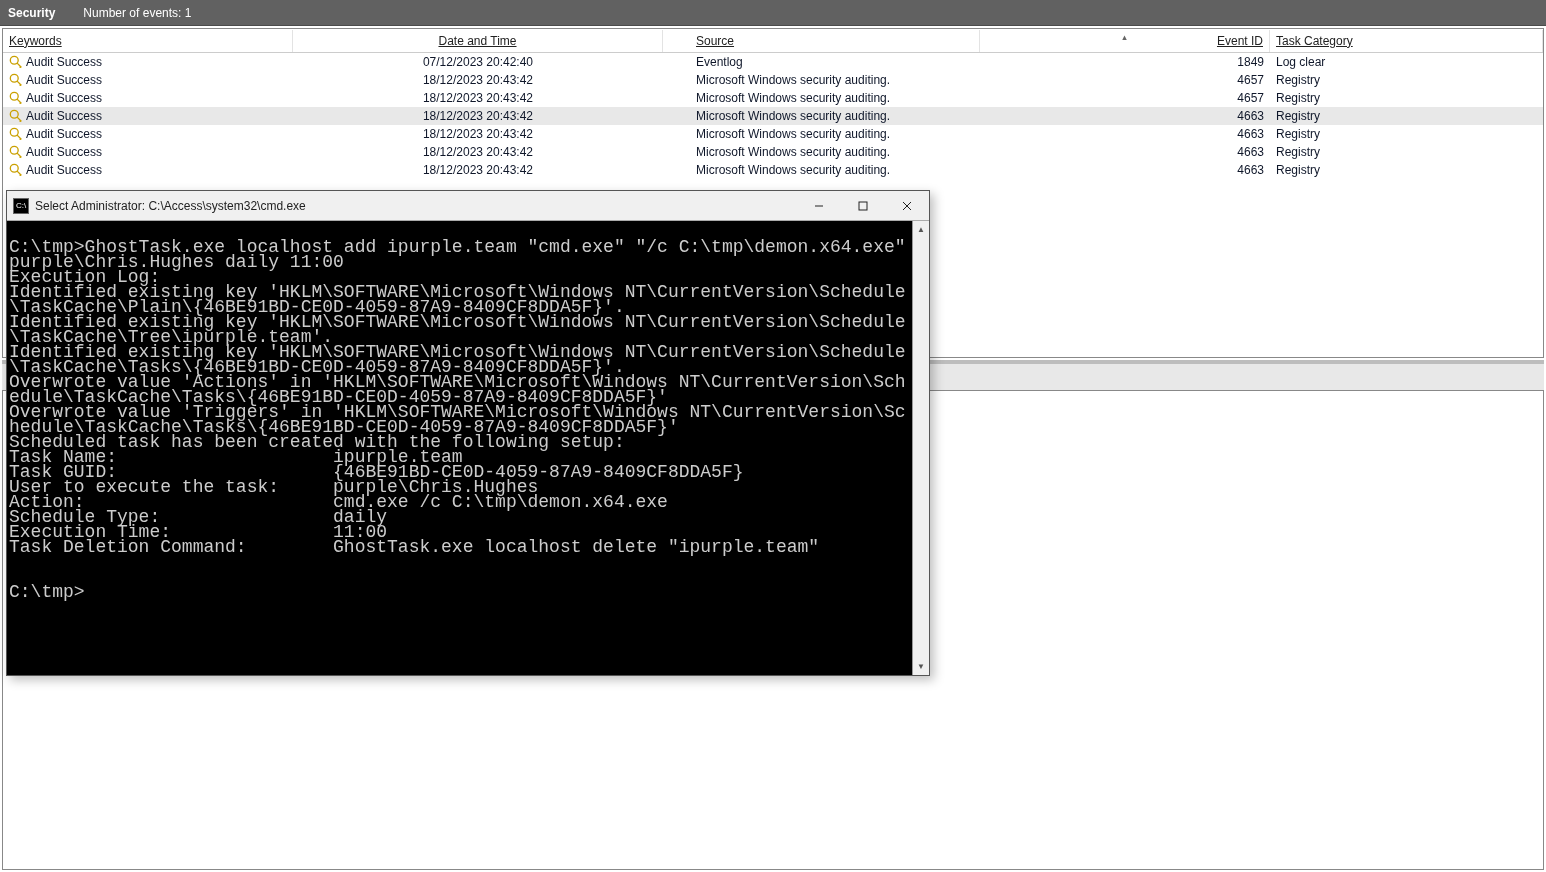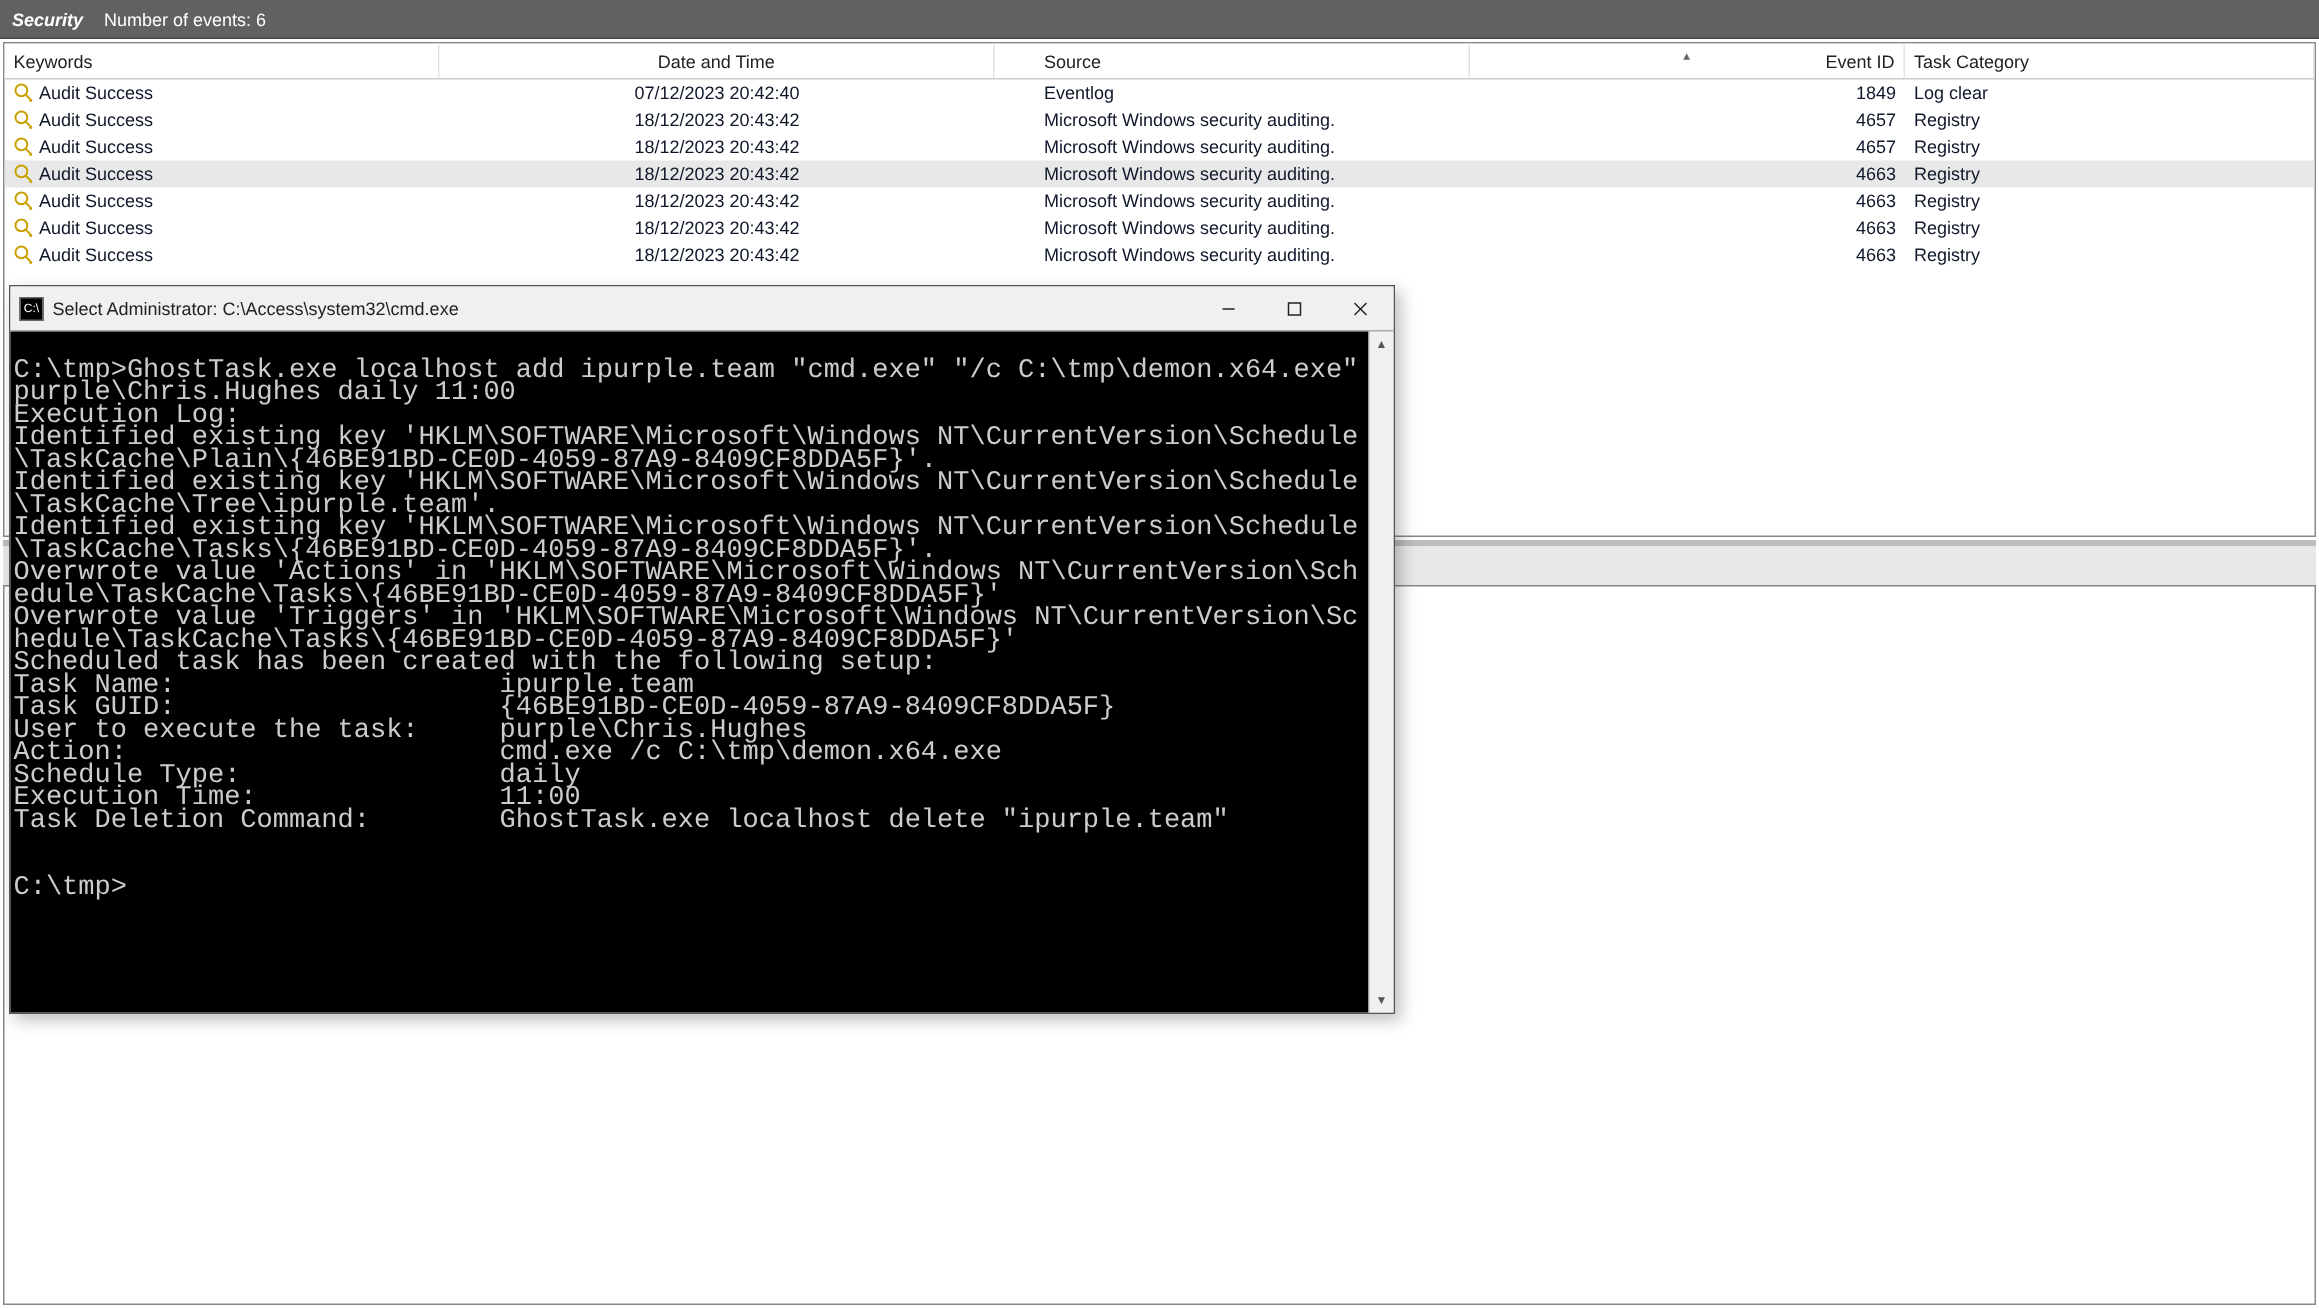--- a/index.html
+++ b/index.html
@@ -15,41 +15,42 @@
   .topbar {
     height: 26px;
     background: #616161;
     color: #fff;
     display: flex;
     align-items: center;
     padding: 0 8px;
     font-size: 12px;
     border-bottom: 1px solid #4a4a4a;
   }
-  .topbar .sec { font-weight: bold; margin-right: 14px; font-style: italic; }
+  .topbar .sec { font-weight: bold; margin-right: 28px; }
   .ev-container {
     border: 1px solid #888;
     margin: 2px;
     height: 330px;
     background: #fff;
     overflow: hidden;
   }
   .ev-header-row {
     display: flex;
     background: #fff;
     border-bottom: 1px solid #ccc;
     height: 24px;
     align-items: center;
   }
   .ev-header-row > div {
     padding: 4px 6px;
     border-right: 1px solid #e3e3e3;
     color: #222;
     white-space: nowrap;
     overflow: hidden;
+    text-decoration: underline;
   }
   .col-kw { width: 290px; }
   .col-dt { width: 370px; text-align: center; }
   .col-src { width: 290px; margin-left: 27px; }
   .col-eid { width: 290px; text-align: right; padding-right: 12px; position: relative; }
   .col-tc { flex: 1; }
   .sort-chevron {
     position: absolute;
     left: 50%;
     top: 2px;
@@ -176,21 +177,21 @@
     color: #555;
     background: #f0f0f0;
   }
   .cmd-scroll .track { flex: 1; background: #f0f0f0; }
 </style>
 </head>
 <body>
 
 <div class="topbar">
   <span class="sec">Security</span>
-  <span>Number of events: 6</span>
+  <span>Number of events: 1</span>
 </div>
 
 <div class="ev-container">
   <div class="ev-header-row">
     <div class="col-kw">Keywords</div>
     <div class="col-dt">Date and Time</div>
     <div class="col-src">Source</div>
     <div class="col-eid">
       <span class="sort-chevron">▴</span>
       <span>Event ID</span>

